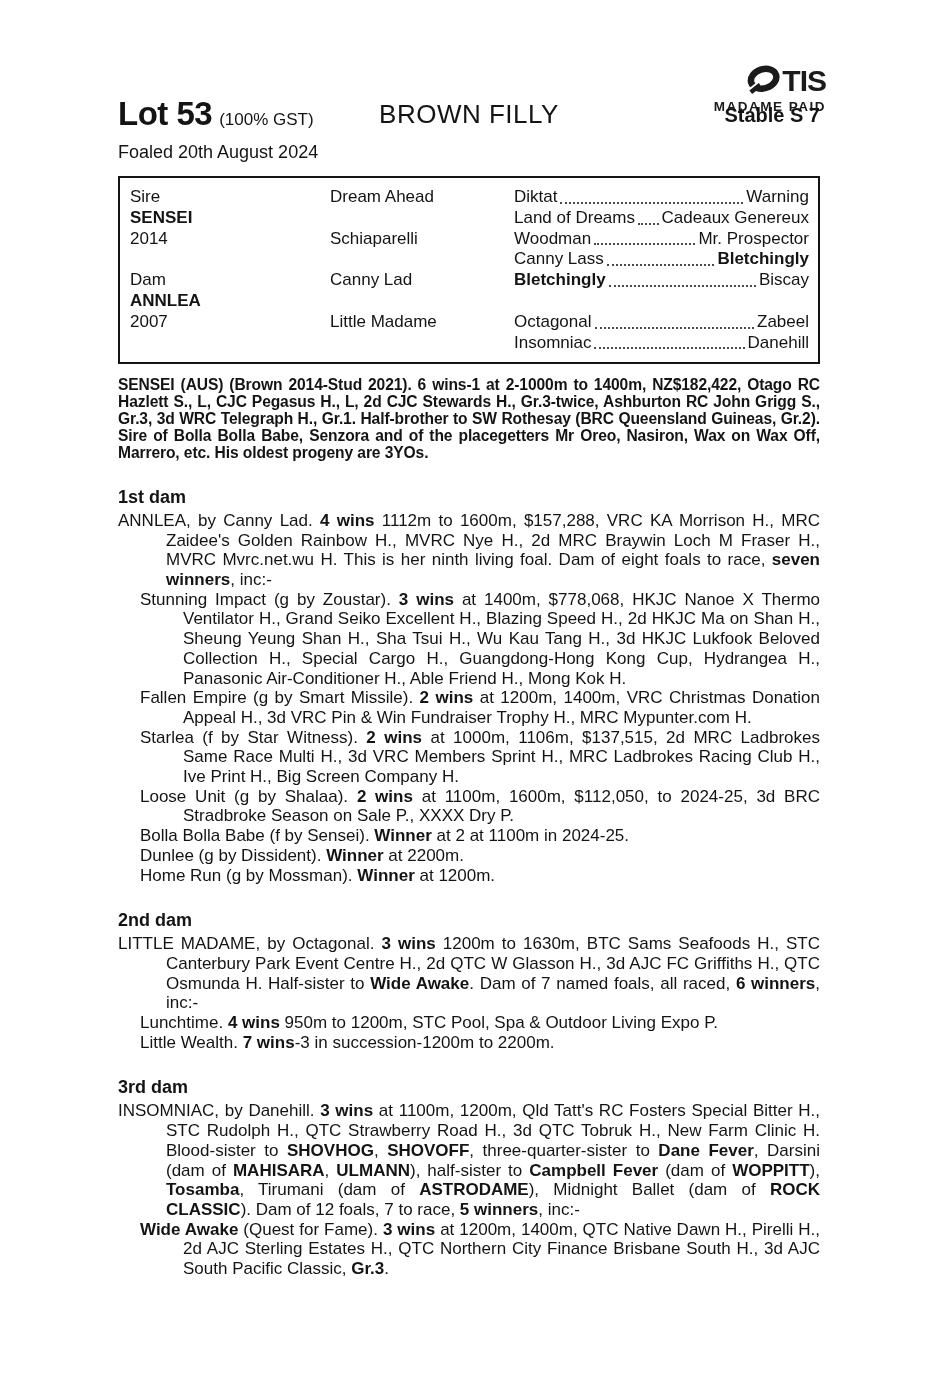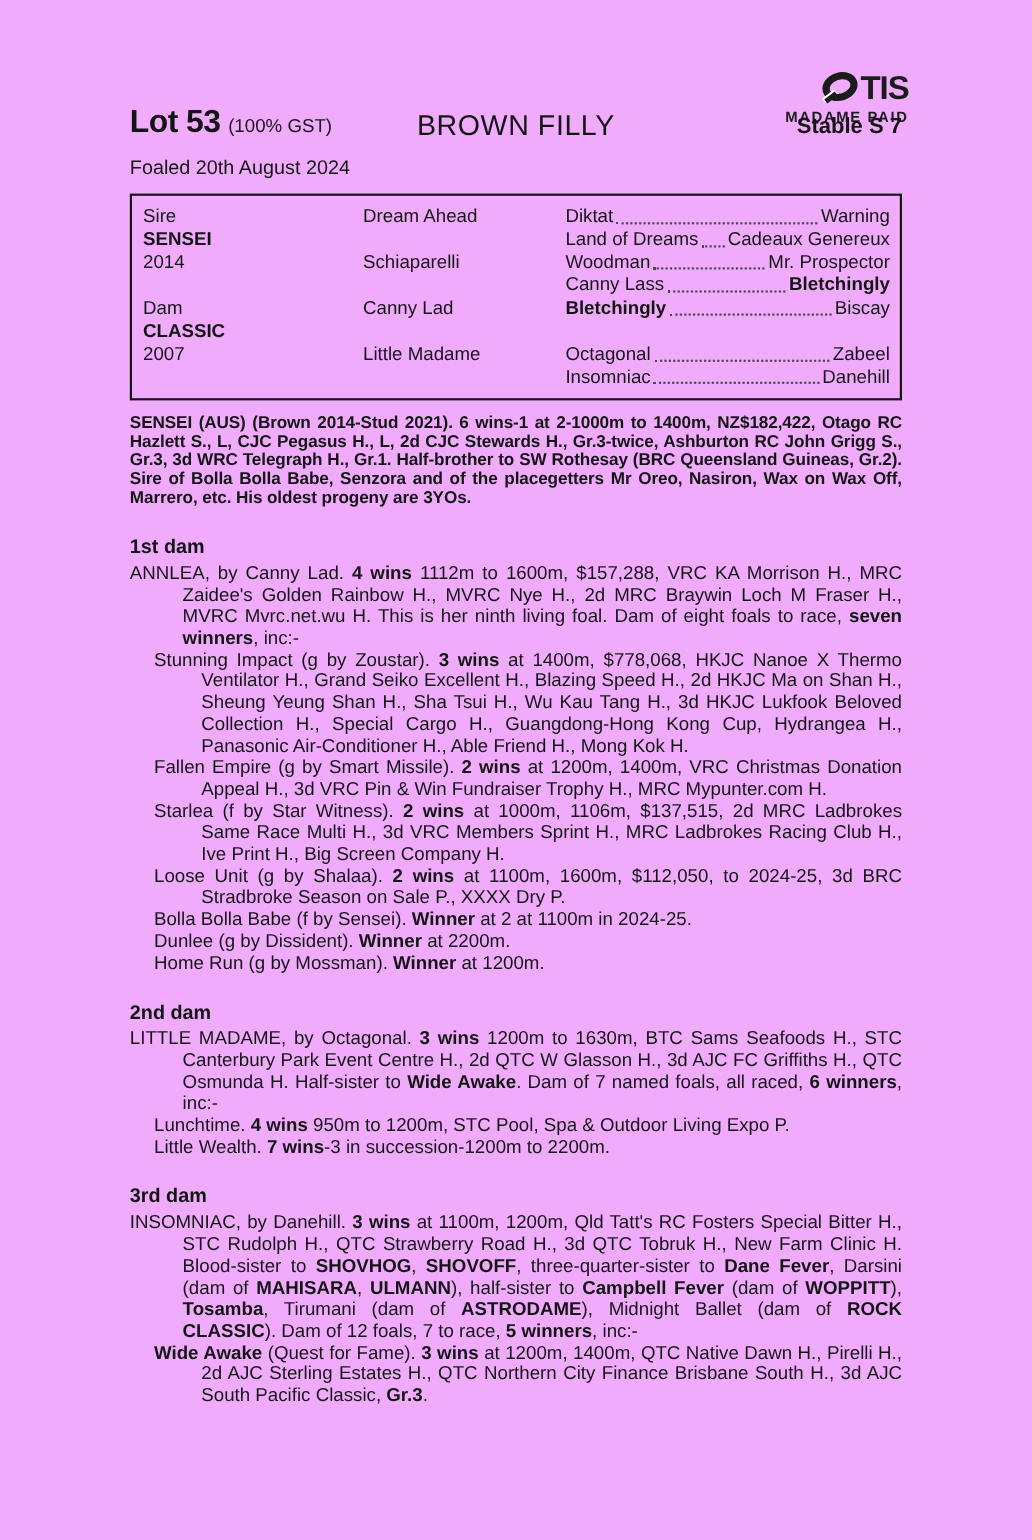--- a/index.html
+++ b/index.html
@@ -1,32 +1,32 @@
 <!DOCTYPE html>
 <html><head>
 <meta charset="utf-8">
 <style>
   * { margin:0; padding:0; box-sizing:border-box; }
   html,body { background:#e9e9e9; }
   .page {
-    width:938px; height:1400px; background:#f0abfc; position:relative;
+    width:938px; height:1400px; background:#ffffff; position:relative;
     font-family:"Liberation Sans","DejaVu Sans",sans-serif; color:#141414;
     overflow:hidden; margin:0 auto;
   }
   .content { position:absolute; left:118px; top:0; width:702px; }
 
   
   .header { position:relative; padding-top:90px; }
   .logo { position:absolute; right:-6px; top:64px; text-align:center; }
   .logo-top { display:flex; align-items:center; justify-content:flex-end; }
   .logo-text { font-size:30px; font-weight:bold; letter-spacing:-1px; color:#1b1b1b; }
   .logo-sub { font-size:13.5px; font-weight:bold; letter-spacing:1.5px; color:#1b1b1b; margin-top:1px; }
   .account { text-align:center; font-weight:bold; font-size:17.5px; line-height:21.5px; }
   .lot-row { position:relative; height:36px; margin-top:5px; }
-  .lot-label { font-size:29px; font-weight:bold; letter-spacing:-0.5px; }
+  .lot-label { font-size:33px; font-weight:bold; letter-spacing:-0.5px; }
   .lot-note { font-size:17px; margin-left:7px; }
   .horse-title { position:absolute; left:50%; transform:translateX(-50%); bottom:1px; font-size:26px; font-weight:normal; letter-spacing:0.5px; white-space:nowrap; }
   .stable { position:absolute; right:0; bottom:4px; font-size:20px; font-weight:bold; }
   .foaled-row { display:flex; justify-content:space-between; font-size:18px; margin-top:11px; }
   .brand-mark { font-size:12px; position:relative; top:-4px; }
 
   
   .ped-table { margin-top:13px; border:2px solid #141414; padding:9px 9px 9px 10px; }
   .ped-row { display:flex; line-height:20.8px; font-size:17px; }
   .ped-c1 { width:200px; flex:none; }
@@ -117,21 +117,21 @@
         <div class="ped-row">
           <div class="ped-c1">Dam</div>
           <div class="ped-c2">Canny Lad</div>
           <div class="ped-c3">
             <span class="b">Bletchingly</span>
             <span class="dots"></span>
             <span class="">Biscay</span>
           </div>
         </div>
         <div class="ped-row">
-          <div class="ped-c1 b">CLASSIC</div>
+          <div class="ped-c1 b">ANNLEA</div>
           <div class="ped-c2"></div>
         </div>
         <div class="ped-row">
           <div class="ped-c1">2007</div>
           <div class="ped-c2">Little Madame</div>
           <div class="ped-c3">
             <span class="">Octagonal</span>
             <span class="dots"></span>
             <span class="">Zabeel</span>
           </div>

